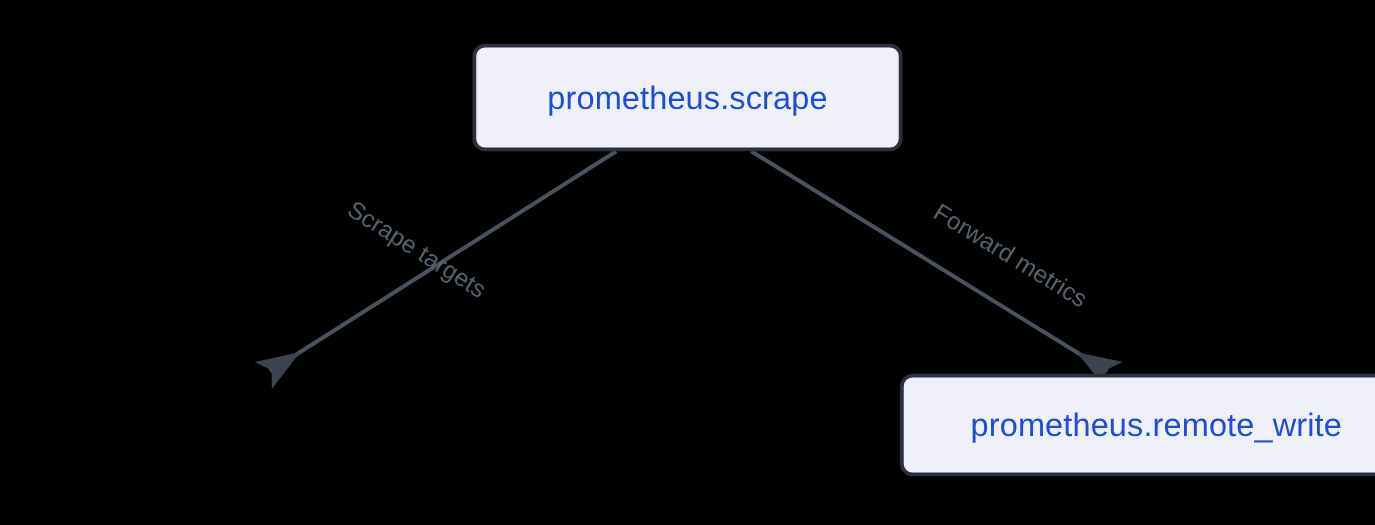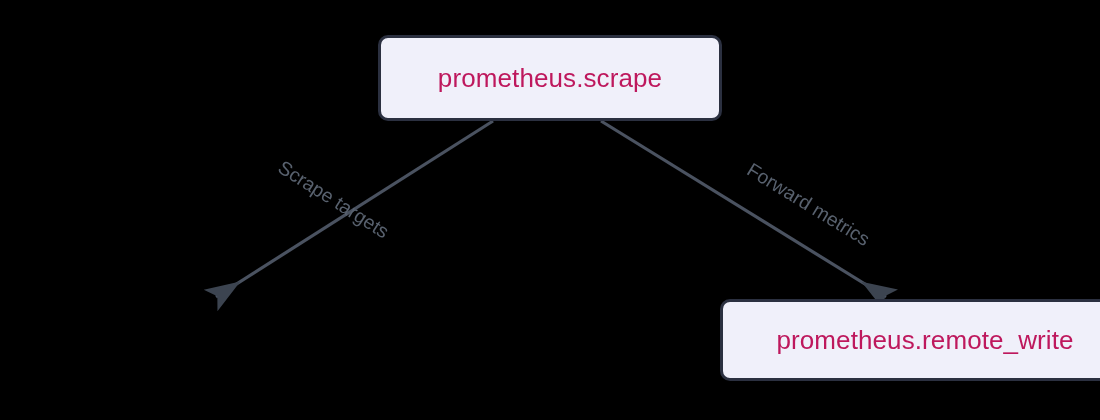--- a/index.html
+++ b/index.html
@@ -25,21 +25,21 @@
   }
   .node {
     position: absolute;
     box-sizing: border-box;
     background: #f0f0fa;
     border: 3px solid #2b3040;
     border-radius: 10px;
     display: flex;
     align-items: center;
     justify-content: center;
-    color: #be185d;
+    color: #1d4ed8;
     font-size: 26px;
     font-family: "Liberation Sans", sans-serif;
     letter-spacing: 0.1px;
     white-space: nowrap;
   }
   .node-label {
     display: block;
     line-height: 1;
   }
   #node-scrape {

